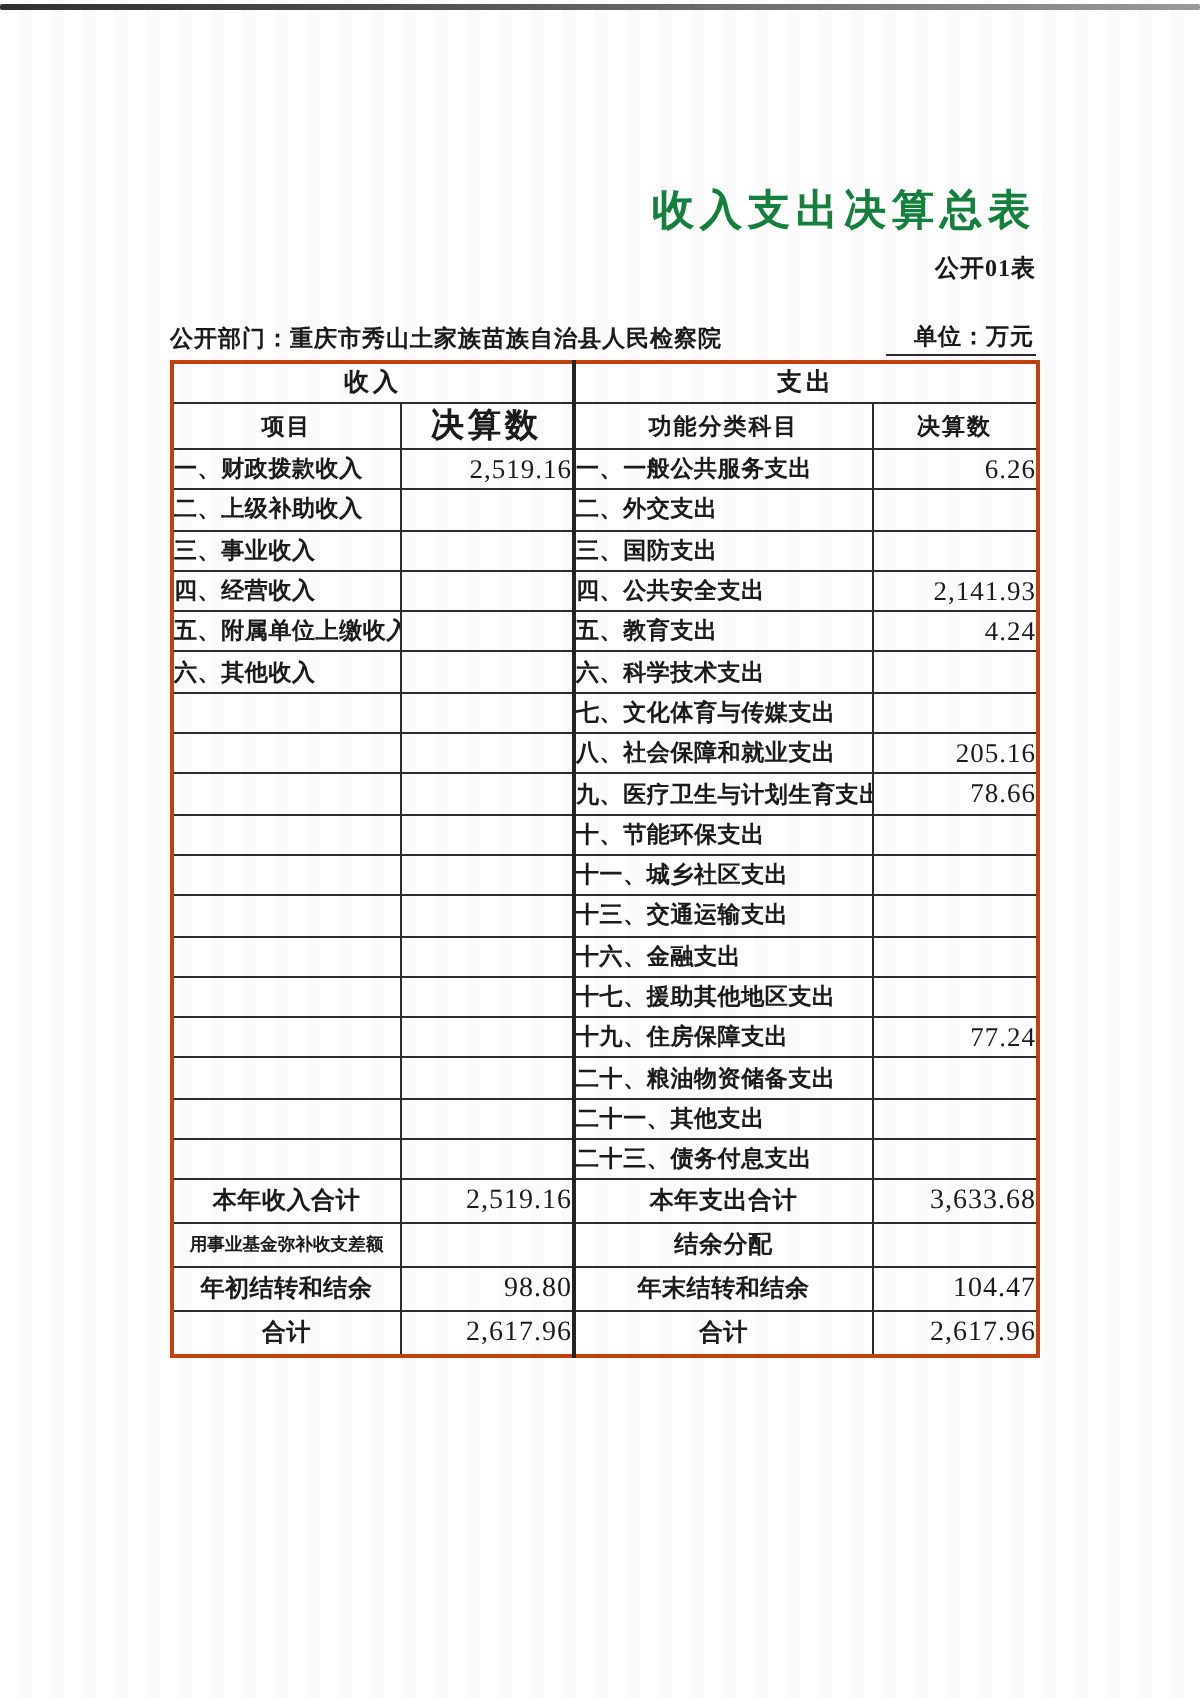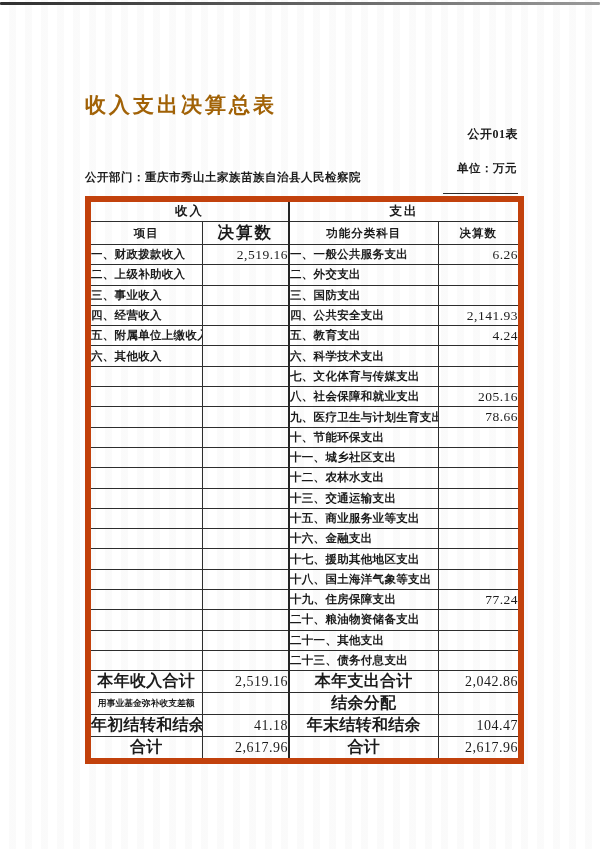--- a/index.html
+++ b/index.html
@@ -23,61 +23,61 @@
   .scan-edge-top {
     position: absolute; top: 2px; left: 0;
     width: 100%; height: 3px;
     background: linear-gradient(90deg, #2f2f2f 0%, #4c4c4c 30%, #6e6e6e 62%, #9a9a9a 100%);
     border-radius: 1px;
   }
   .content { position: absolute; left: 85px; top: 0; width: 433px; }
 
   .title {
     margin: 91px 0 0 0;
-    text-align: left;
+    text-align: right;
     font-size: 21px;
     font-weight: bold;
     letter-spacing: 3px;
-    color: #a16207;
+    color: #15803d;
   }
   .form-code {
     text-align: right;
     font-size: 12px;
     font-weight: bold;
     margin-top: 7px;
     letter-spacing: 0.5px;
   }
   .meta-row {
     display: flex;
     justify-content: space-between;
     align-items: center;
     font-size: 11.5px;
     font-weight: bold;
     margin-top: 18px;
     letter-spacing: 0.5px;
   }
   .unit-label {
     border-bottom: 1.5px solid #2c2c2c;
-    padding: 0 1px 17px 14px;
+    padding: 0 1px 1px 14px;
   }
 
   table.acct {
     margin-top: 2px;
     border-collapse: collapse;
     table-layout: fixed;
     width: 433px;
     background: transparent;
   }
   table.acct th, table.acct td {
     border: 1px solid #2d2d2d;
     padding: 0;
     overflow: hidden;
     white-space: nowrap;
   }
-  table.acct { border: 6px solid #c2410c; }
+  table.acct { border: 2px solid #c2410c; }
   
   table.acct .mid { border-left: 2px solid #242424; }
 
   tr.hdr1 th { height: 19px; font-size: 12.5px; font-weight: bold; letter-spacing: 2px; }
   tr.hdr2 th { height: 21px; font-size: 11.5px; font-weight: bold; letter-spacing: 1px; }
   tr.hdr2 th.big { font-size: 16.5px; letter-spacing: 2px; }
 
   tbody.rows td { height: 19.3px; }
   tbody.sums td { height: 21px; }
 
@@ -89,21 +89,21 @@
     letter-spacing: 0.3px;
     font-family: Liberation Serif, serif;
   }
   td.amount {
     text-align: right;
     font-size: 13.5px;
     padding-right: 6px;
     font-family: "Liberation Serif", serif;
     letter-spacing: 0.5px;
   }
-  tbody.sums td.item { text-align: center; padding-left: 0; font-size: 16px; }
+  tbody.sums td.item { text-align: center; padding-left: 0; font-size: 12px; }
   tbody.sums td.item.squeeze { font-size: 8.8px; letter-spacing: 0; font-weight: bold; margin-left: 36px; }
   tbody.sums td.amount { font-size: 14px; }
 
   .note {
     margin-top: 9px;
     font-size: 11.5px;
     font-weight: bold;
     letter-spacing: 0.5px;
     text-align: left;
   }
@@ -205,51 +205,33 @@
         </tr>
         <tr>
           <td class="item"></td>
           <td class="amount"></td>
           <td class="item mid">十一、城乡社区支出</td>
           <td class="amount"></td>
         </tr>
         <tr>
           <td class="item"></td>
           <td class="amount"></td>
-          <td class="item mid">十二、农林水支出</td>
-          <td class="amount"></td>
-        </tr>
-        <tr>
-          <td class="item"></td>
-          <td class="amount"></td>
           <td class="item mid">十三、交通运输支出</td>
           <td class="amount"></td>
         </tr>
         <tr>
           <td class="item"></td>
           <td class="amount"></td>
-          <td class="item mid">十五、商业服务业等支出</td>
-          <td class="amount"></td>
-        </tr>
-        <tr>
-          <td class="item"></td>
-          <td class="amount"></td>
           <td class="item mid">十六、金融支出</td>
           <td class="amount"></td>
         </tr>
         <tr>
           <td class="item"></td>
           <td class="amount"></td>
           <td class="item mid">十七、援助其他地区支出</td>
-          <td class="amount"></td>
-        </tr>
-        <tr>
-          <td class="item"></td>
-          <td class="amount"></td>
-          <td class="item mid">十八、国土海洋气象等支出</td>
           <td class="amount"></td>
         </tr>
         <tr>
           <td class="item"></td>
           <td class="amount"></td>
           <td class="item mid">十九、住房保障支出</td>
           <td class="amount">77.24</td>
         </tr>
         <tr>
           <td class="item"></td>
@@ -268,31 +250,31 @@
           <td class="amount"></td>
           <td class="item mid">二十三、债务付息支出</td>
           <td class="amount"></td>
         </tr>
       </tbody>
     <tbody class="sums" id="sums-body">
         <tr>
           <td class="item">本年收入合计</td>
           <td class="amount">2,519.16</td>
           <td class="item mid">本年支出合计</td>
-          <td class="amount">2,042.86</td>
+          <td class="amount">3,633.68</td>
         </tr>
         <tr>
           <td class="item squeeze">用事业基金弥补收支差额</td>
           <td class="amount"></td>
           <td class="item mid">结余分配</td>
           <td class="amount"></td>
         </tr>
         <tr>
           <td class="item">年初结转和结余</td>
-          <td class="amount">41.18</td>
+          <td class="amount">98.80</td>
           <td class="item mid">年末结转和结余</td>
           <td class="amount">104.47</td>
         </tr>
         <tr>
           <td class="item">合计</td>
           <td class="amount">2,617.96</td>
           <td class="item mid">合计</td>
           <td class="amount">2,617.96</td>
         </tr>
       </tbody>

